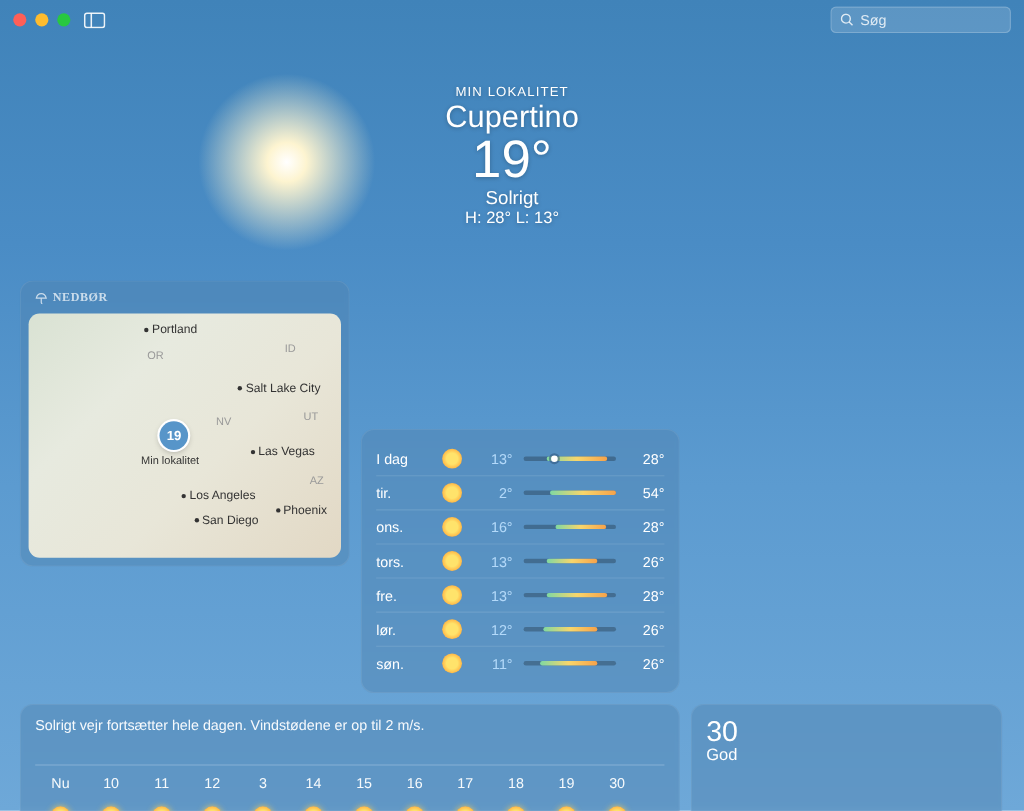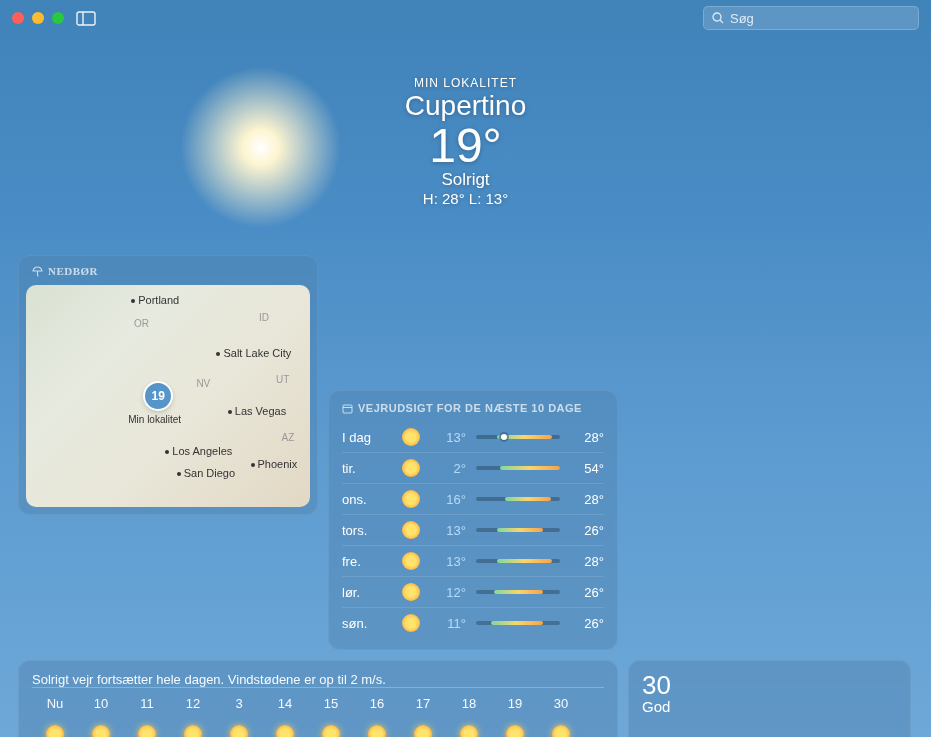--- a/index.html
+++ b/index.html
@@ -12,37 +12,37 @@
     position: relative;
   }
   .titlebar {
     height: 36px; display:flex; align-items:center; padding: 0 12px;
   }
   .traffic { display:flex; gap:8px; margin-right:12px; }
   .dot { width:12px;height:12px;border-radius:50%; }
   .dot.red{background:#ff5f57}.dot.yel{background:#febc2e}.dot.grn{background:#28c840}
   .sidebar-btn { width:28px;height:20px;color:rgba(255,255,255,0.9);display:flex;align-items:center; }
   .spacer{flex:1}
-  .search { width:216px;height:24px;display:flex;align-items:center;gap:6px;
+  .search { width:164px;height:24px;display:flex;align-items:center;gap:6px;
     background:rgba(255,255,255,0.15);border-radius:5px;padding:0 8px;font-size:13px;
     color:rgba(255,255,255,0.8);border:1px solid rgba(255,255,255,0.2);}
   .hero { text-align:center; margin-top:40px; text-shadow:0 1px 4px rgba(0,0,0,0.25);}
   .hero .loc{font-size:12px;letter-spacing:1px;}
   .hero .city{font-size:28px;font-weight:400;}
   .hero .temp{font-size:48px;font-weight:200;line-height:1;}
   .hero .cond{font-size:17px;}
   .hero .hilo{font-size:15px;}
   .grid { position:absolute; left:18px; right:18px; top:255px; display:grid;
     grid-template-columns: 300px 290px 283px; gap:10px; }
   .card { background:rgba(80,130,175,0.45);border-radius:12px;padding:12px 14px;
     backdrop-filter: blur(2px);font-size:13px; box-shadow:inset 0 0 0 1px rgba(255,255,255,0.08);}
   .card h4{font-size:11px;letter-spacing:0.5px;font-weight:600;color:rgba(255,255,255,0.7);
     display:flex;align-items:center;gap:5px;margin-bottom:8px;text-transform:uppercase;}
   .hourly { grid-column:1 / span 2; }
-  .hourly .summary{font-size:13px;margin-bottom:0;color:rgba(255,255,255,0.95);}
+  .hourly .summary{font-size:13px;margin-bottom:28px;color:rgba(255,255,255,0.95);}
   .hourly-row{display:flex;border-top:1px solid rgba(255,255,255,0.25);padding-top:8px;
     overflow:hidden;}
   .hcol{flex:0 0 46px;text-align:center;font-size:13px;}
   .hcol .t{display:block;margin-bottom:14px;color:rgba(255,255,255,0.95);font-weight:500;}
   .hcol .sun{width:18px;height:18px;margin:0 auto 14px;border-radius:50%;
     background:radial-gradient(circle,#ffe36b 40%,#ffb847 70%);
     box-shadow:0 0 6px rgba(255,210,80,0.8);}
   .tenday { }
   .tenday .row{display:flex;align-items:center;padding:6px 0;
     border-top:1px solid rgba(255,255,255,0.12);}
@@ -182,27 +182,20 @@
           <div class="label" style="left: 70%; top: 54%;"><span class="citydot"></span>Las Vegas</div>
           <div class="label state" style="left: 90%; top: 66%;">AZ</div>
           <div class="label" style="left: 48%; top: 72%;"><span class="citydot"></span>Los Angeles</div>
           <div class="label" style="left: 78%; top: 78%;"><span class="citydot"></span>Phoenix</div>
           <div class="label" style="left: 52%; top: 82%;"><span class="citydot"></span>San Diego</div>
         </div>
     </div>
   </div>
 
   <div class="card tenday" style="grid-row:2 / span 3;">
-    <h4>
-      <svg width="11" height="11" viewBox="0 0 11 11">
-        <rect x="1" y="2" width="9" height="8" rx="1" fill="none" stroke="rgba(255,255,255,0.7)"></rect>
-        <line x1="1" y1="4.5" x2="10" y2="4.5" stroke="rgba(255,255,255,0.7)"></line>
-      </svg>
-      <span>VEJRUDSIGT FOR DE NÆSTE 10 DAGE</span>
-    </h4>
     <div id="tenday-rows">
         <div class="row">
           <div class="d">I dag</div>
           <div class="sun"></div>
           <div class="lo">13°</div>
           <div class="bar">
             <span style="left:25%;width:65%"></span>
             <div class="dotm" style="left:30%"></div>
           </div>
           <div class="hi">28°</div>

